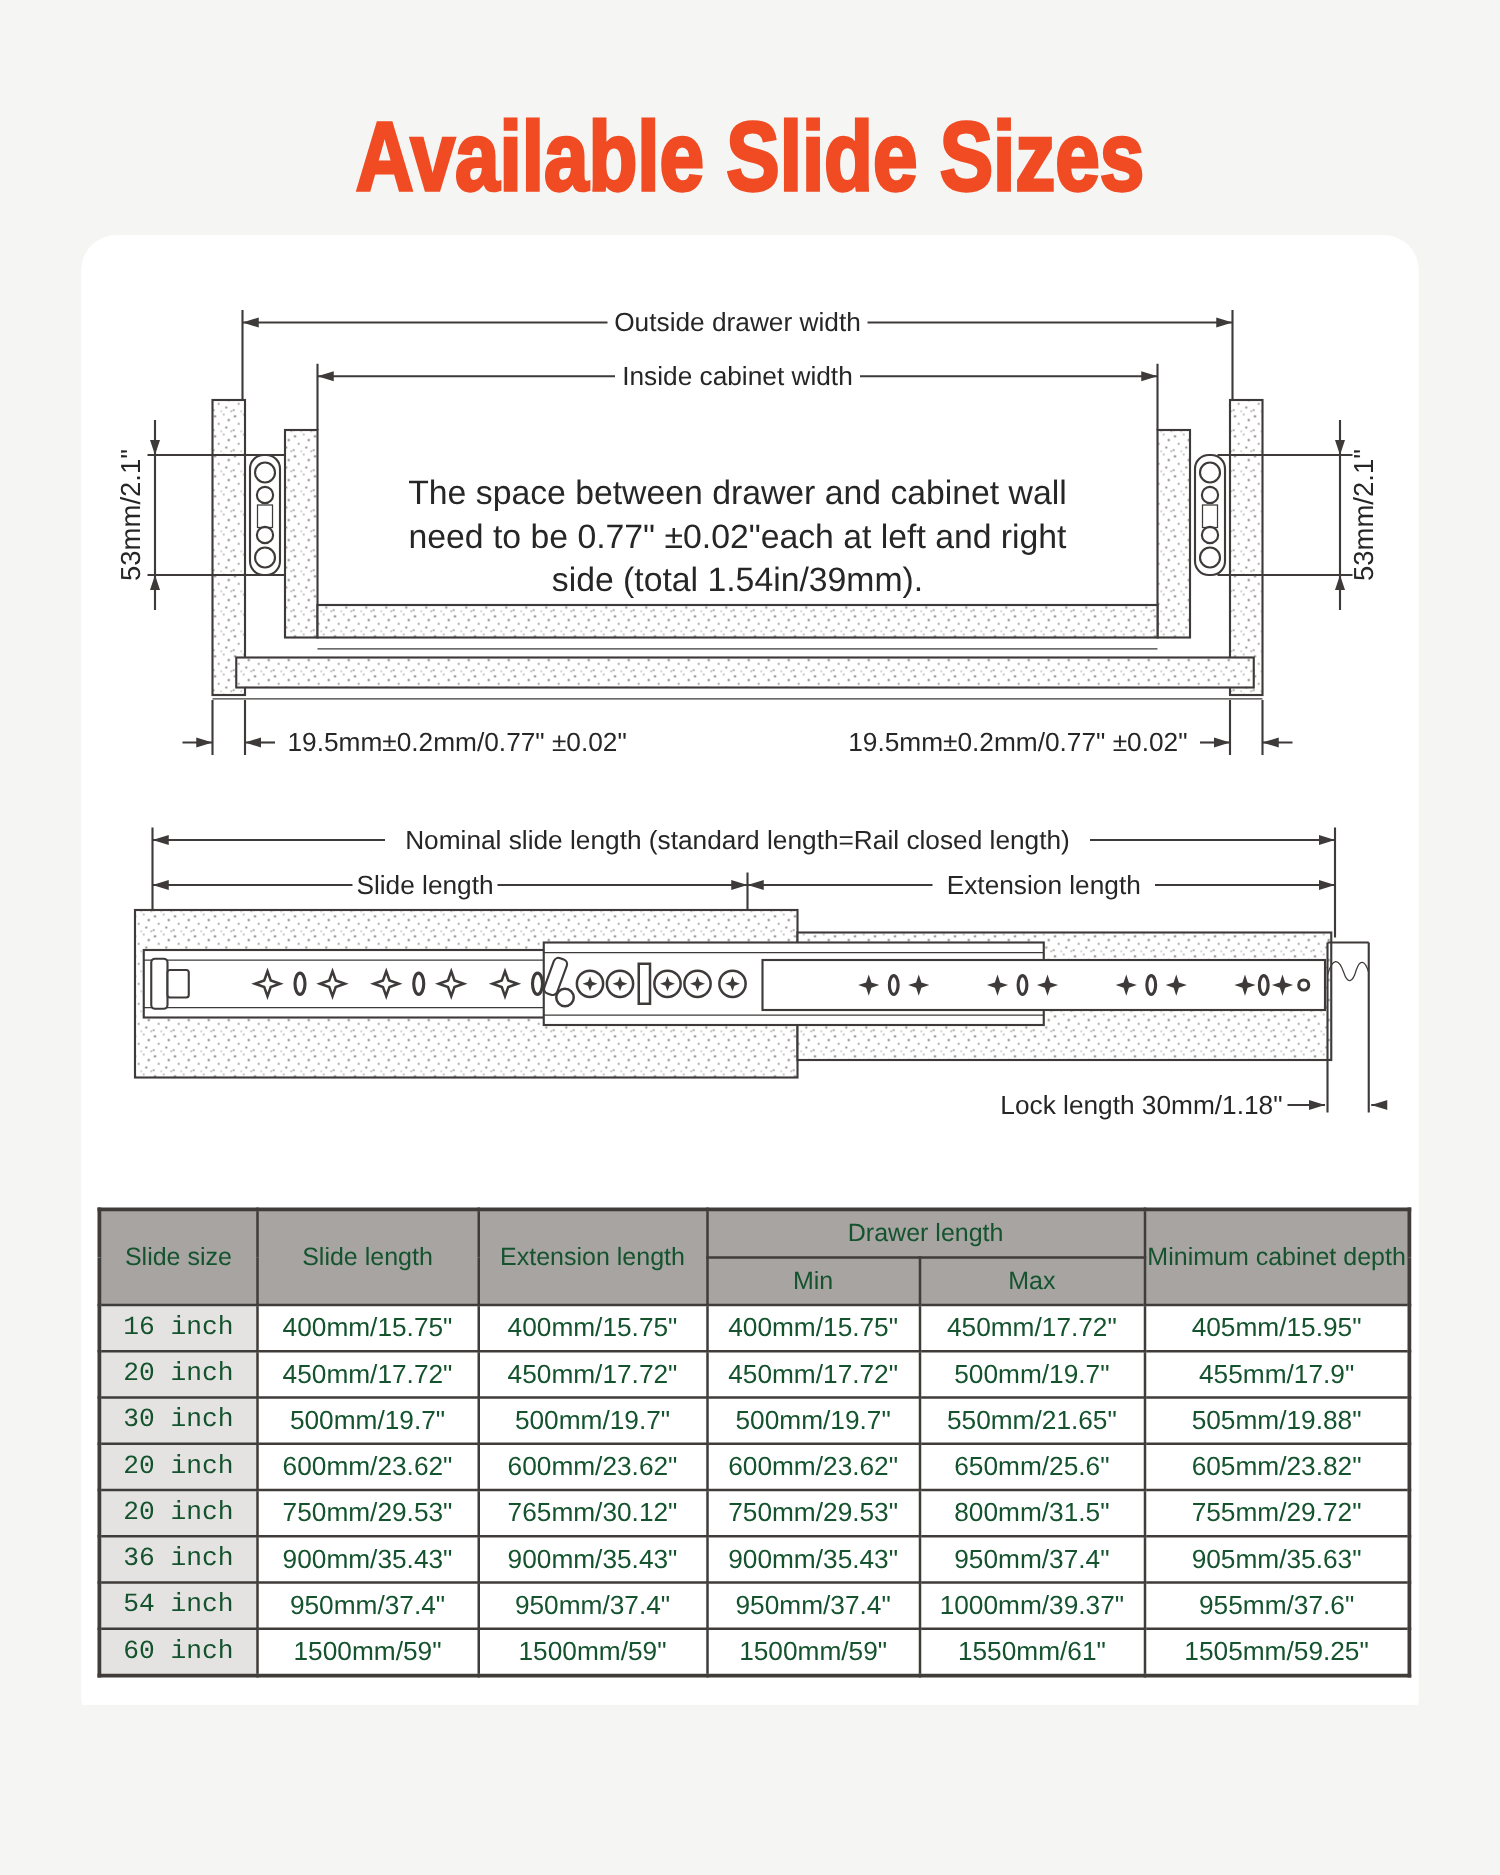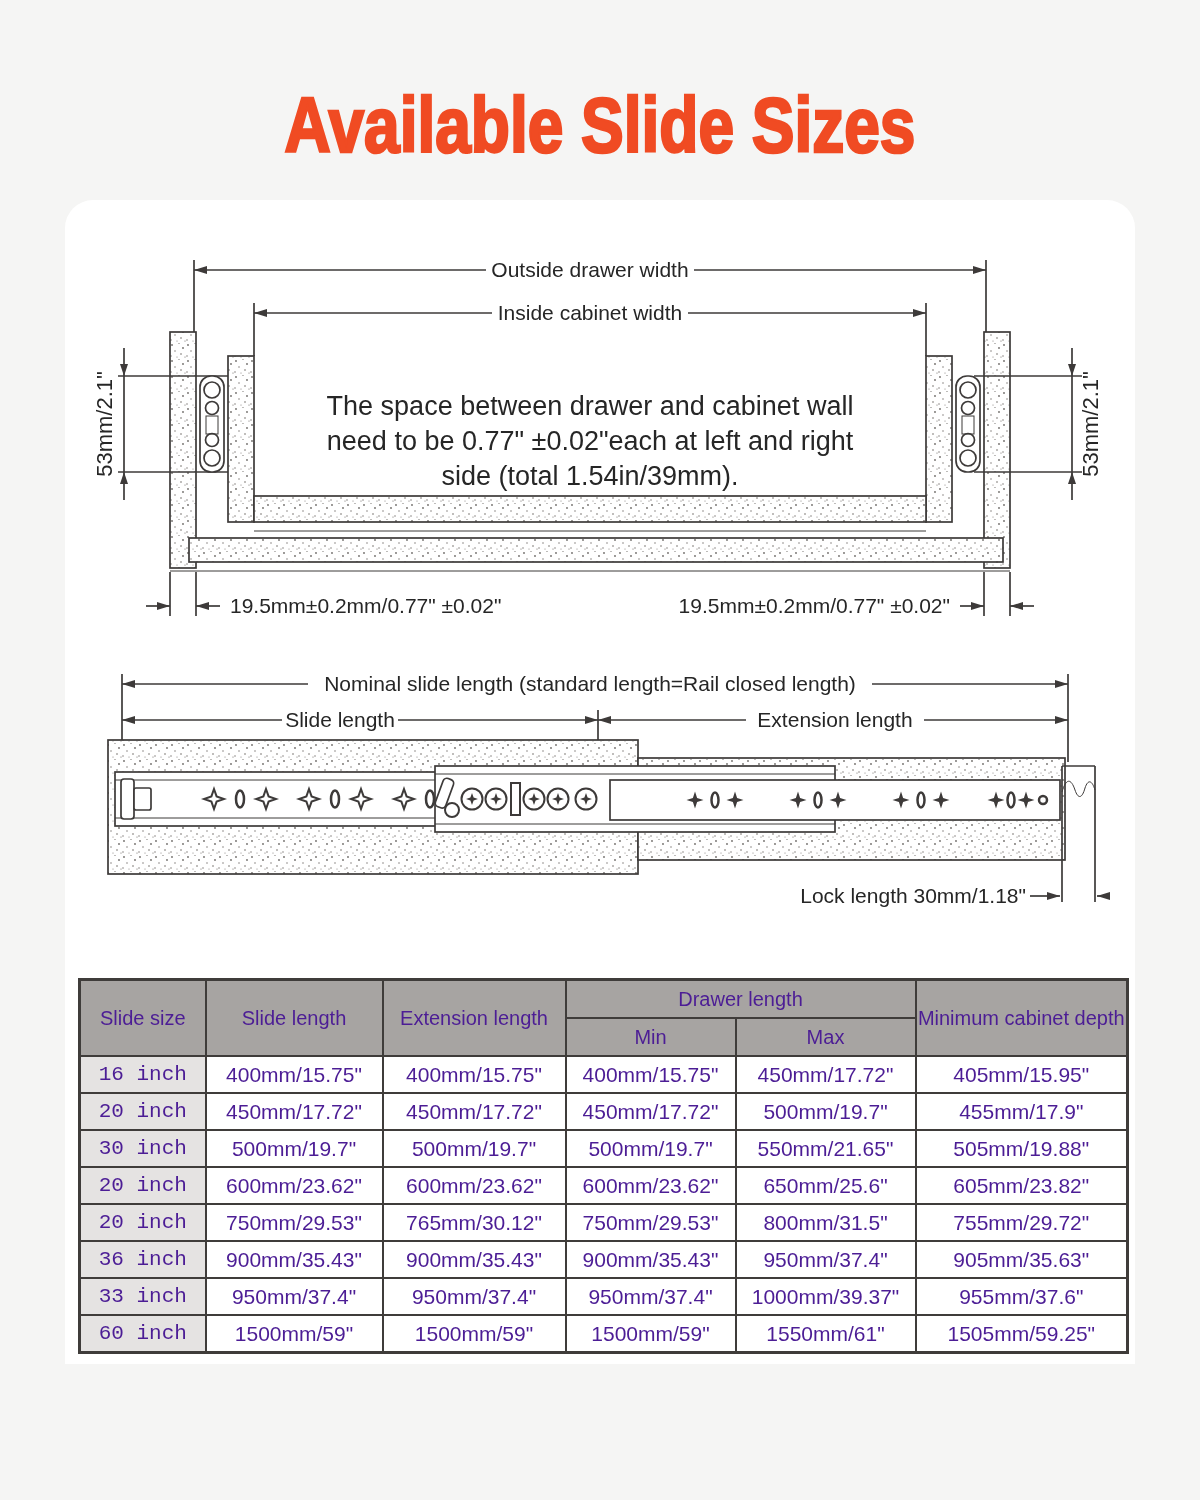--- a/index.html
+++ b/index.html
@@ -1,37 +1,37 @@
 <!DOCTYPE html>
 <html><head>
 <meta charset="utf-8">
 <style>
   html,body{margin:0;padding:0;background:#f5f5f4;}
   .page{position:relative;width:1200px;height:1364px;background:#f5f5f4;overflow:hidden;font-family:"Liberation Sans",sans-serif;}
   .title{position:absolute;top:88px;left:0;width:100%;margin:0;text-align:center;
          font-size:64px;font-weight:bold;color:#F04B23;-webkit-text-stroke:2.2px #F04B23;
          letter-spacing:0px;transform:scaleY(1.22);transform-origin:50% 50%;}
-  .card{position:absolute;left:65px;top:200px;width:1070px;height:1198px;background:#ffffff;border-radius:28px;}
+  .card{position:absolute;left:65px;top:188px;width:1070px;height:1198px;background:#ffffff;border-radius:28px;}
   .dg1{position:absolute;left:25px;top:30px;}
   .dg2{position:absolute;left:25px;top:462px;}
   
   .ln{stroke:#3d3a39;stroke-width:1.7;fill:none;}
   .thin{stroke:#3d3a39;stroke-width:1;fill:none;}
   .blk{stroke:#3d3a39;stroke-width:1.7;}
   .wht{fill:#ffffff;stroke:#3d3a39;stroke-width:1.7;}
   .hole{fill:#ffffff;stroke:#3d3a39;stroke-width:2;}
   .hol0{fill:none;stroke:#3d3a39;stroke-width:2.5;}
   .bg{fill:#ffffff;}
   .txt{font-family:"Liberation Sans",sans-serif;font-size:21px;fill:#262626;}
   .txtc{text-anchor:middle;}
   .note{font-size:27px;}
   .vtxt{font-size:22px;}
   
   .dtable{position:absolute;left:13px;top:778px;width:1048px;border-collapse:collapse;table-layout:fixed;
-          font-size:21px;color:#4c1d95;border:3px solid #3f3c3a;}
+          font-size:21px;color:#14532d;border:3px solid #3f3c3a;}
   .dtable th,.dtable td{border:2px solid #3f3c3a;text-align:center;vertical-align:middle;padding:0;white-space:nowrap;}
   .dtable thead th{background:#A7A4A2;font-weight:normal;font-size:20px;height:36px;}
   .dtable tbody td{height:35px;background:#ffffff;}
   .dtable tbody td.rowhead{background:#E5E3E2;font-family:Liberation Mono, monospace;}
 </style>
 </head>
 <body>
 
 <div class="page">
 
@@ -314,21 +314,21 @@
           </tr>
           <tr>
             <td class="rowhead">36 inch</td>
             <td class="">900mm/35.43"</td>
             <td class="">900mm/35.43"</td>
             <td class="">900mm/35.43"</td>
             <td class="">950mm/37.4"</td>
             <td class="">905mm/35.63"</td>
           </tr>
           <tr>
-            <td class="rowhead">33 inch</td>
+            <td class="rowhead">54 inch</td>
             <td class="">950mm/37.4"</td>
             <td class="">950mm/37.4"</td>
             <td class="">950mm/37.4"</td>
             <td class="">1000mm/39.37"</td>
             <td class="">955mm/37.6"</td>
           </tr>
           <tr>
             <td class="rowhead">60 inch</td>
             <td class="">1500mm/59"</td>
             <td class="">1500mm/59"</td>

